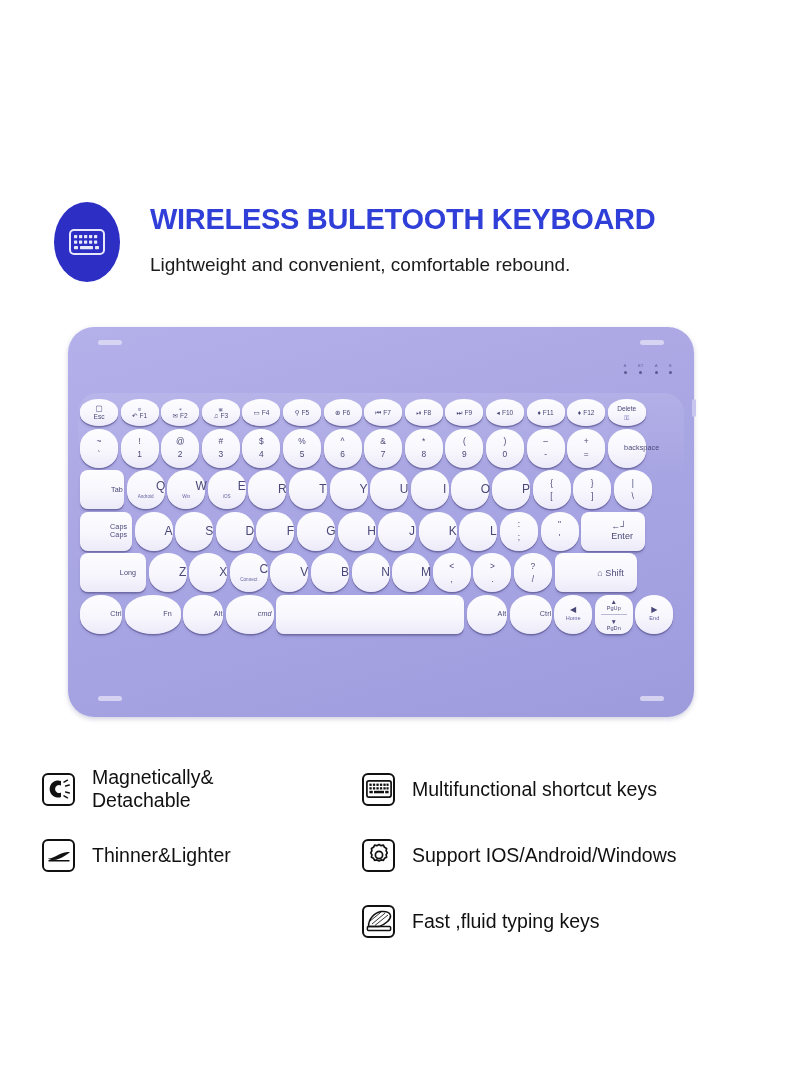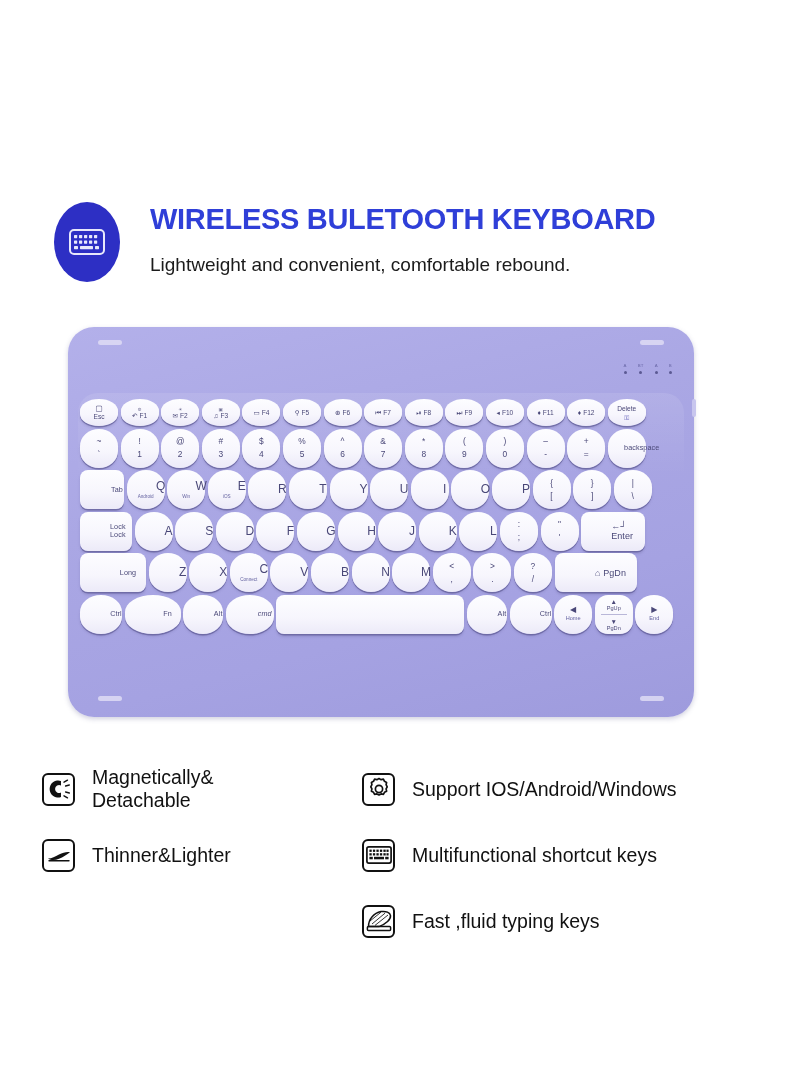--- a/index.html
+++ b/index.html
@@ -373,21 +373,21 @@
           <div class="ktop">}</div>
           <div class="kbot">]</div>
         </div>
         <div class="key oval" style="width: 38px;">
           <div class="ktop">|</div>
           <div class="kbot">\</div>
         </div>
       </div>
     <div class="krow row-a" id="row-home">
         <div class="key rect" style="width: 52px;">
-          <div class="klabel">Lock Lock</div>
+          <div class="klabel">Caps Caps</div>
         </div>
         <div class="key oval" style="width: 38px;">
           <div class="klabel big">A</div>
         </div>
         <div class="key oval" style="width: 38px;">
           <div class="klabel big">S</div>
         </div>
         <div class="key oval" style="width: 38px;">
           <div class="klabel big">D</div>
         </div>
@@ -453,21 +453,21 @@
         </div>
         <div class="key oval" style="width: 38px;">
           <div class="ktop">&gt;</div>
           <div class="kbot">.</div>
         </div>
         <div class="key oval" style="width: 38px;">
           <div class="ktop">?</div>
           <div class="kbot">/</div>
         </div>
         <div class="key rect" style="width: 82px;">
-          <div class="klabel med">⌂ PgDn</div>
+          <div class="klabel med">⌂ Shift</div>
         </div>
       </div>
     <div class="krow row-b" id="row-bottom">
         <div class="key oval" style="width: 42px;">
           <div class="klabel">Ctrl</div>
         </div>
         <div class="key oval" style="width: 56px;">
           <div class="klabel">Fn</div>
         </div>
         <div class="key oval" style="width: 40px;">
@@ -526,29 +526,20 @@
         <div class="ficon">
           <svg width="26" height="20" viewBox="0 0 26 20">
             <path d="M2 13.5 C6 13.5 9 11.5 13 9.5 C17 7.5 21 6.5 24 7.2 C21 9.5 17 12 13 13.8 C9 15.6 5 15.6 2 13.5 Z" fill="#111"></path>
             <path d="M3 15.8 L23 15.8" stroke="#111" stroke-width="1.4" stroke-linecap="round"></path>
           </svg>
         </div>
         <div class="ftext">Thinner&amp;Lighter</div>
       </div>
     </div>
   <div class="fcol right" id="feat-right">
-      <div class="frow">
-        <div class="ficon">
-          <svg width="24" height="24" viewBox="0 0 24 24">
-            <path d="M12 1.6 l2.1 1.1 2.3-.5 1.1 2.1 2.1 1.1 -.5 2.3 1.1 2.1 -1.1 2.1 .5 2.3 -2.1 1.1 -1.1 2.1 -2.3-.5 -2.1 1.1 -2.1-1.1 -2.3 .5 -1.1-2.1 -2.1-1.1 .5-2.3 -1.1-2.1 1.1-2.1 -.5-2.3 2.1-1.1 1.1-2.1 2.3 .5 Z" fill="none" stroke="#111" stroke-width="1.7" stroke-linejoin="round"></path>
-            <circle cx="12" cy="12" r="3.6" fill="none" stroke="#111" stroke-width="1.7"></circle>
-          </svg>
-        </div>
-        <div class="ftext">Support IOS/Android/Windows</div>
-      </div>
       <div class="frow">
         <div class="ficon">
           <svg width="26" height="18" viewBox="0 0 26 18">
             <rect x="0.9" y="0.9" width="24.2" height="16.2" rx="2" fill="none" stroke="#111" stroke-width="1.7"></rect>
             <g fill="#111">
               <rect x="3.4" y="3.6" width="2.3" height="2.3"></rect>
               <rect x="6.9" y="3.6" width="2.3" height="2.3"></rect>
               <rect x="10.4" y="3.6" width="2.3" height="2.3"></rect>
               <rect x="13.9" y="3.6" width="2.3" height="2.3"></rect>
               <rect x="17.4" y="3.6" width="2.3" height="2.3"></rect>
@@ -562,20 +553,29 @@
               <rect x="3.4" y="10.8" width="3.4" height="2.5"></rect>
               <rect x="8" y="10.8" width="10" height="2.5"></rect>
               <rect x="19.2" y="10.8" width="3.4" height="2.5"></rect>
             </g>
           </svg>
         </div>
         <div class="ftext">Multifunctional shortcut keys</div>
       </div>
       <div class="frow">
         <div class="ficon">
+          <svg width="24" height="24" viewBox="0 0 24 24">
+            <path d="M12 1.6 l2.1 1.1 2.3-.5 1.1 2.1 2.1 1.1 -.5 2.3 1.1 2.1 -1.1 2.1 .5 2.3 -2.1 1.1 -1.1 2.1 -2.3-.5 -2.1 1.1 -2.1-1.1 -2.3 .5 -1.1-2.1 -2.1-1.1 .5-2.3 -1.1-2.1 1.1-2.1 -.5-2.3 2.1-1.1 1.1-2.1 2.3 .5 Z" fill="none" stroke="#111" stroke-width="1.7" stroke-linejoin="round"></path>
+            <circle cx="12" cy="12" r="3.6" fill="none" stroke="#111" stroke-width="1.7"></circle>
+          </svg>
+        </div>
+        <div class="ftext">Support IOS/Android/Windows</div>
+      </div>
+      <div class="frow">
+        <div class="ficon">
           <svg width="26" height="22" viewBox="0 0 26 22">
             <rect x="1.4" y="16.6" width="23.2" height="4" rx="1" fill="none" stroke="#111" stroke-width="1.5"></rect>
             <path d="M2.5 16.6 C2.5 9 8 3 15 1.6 C20 0.8 24 2.5 24.5 5.5 C25 9.5 20 14 13 16.6 Z" fill="none" stroke="#111" stroke-width="1.5"></path>
             <g stroke="#111" stroke-width="1" opacity=".85">
               <path d="M6 14 L19 3.2"></path>
               <path d="M9 15.4 L22 5"></path>
               <path d="M4 11 L15 2.2"></path>
             </g>
           </svg>
         </div>

